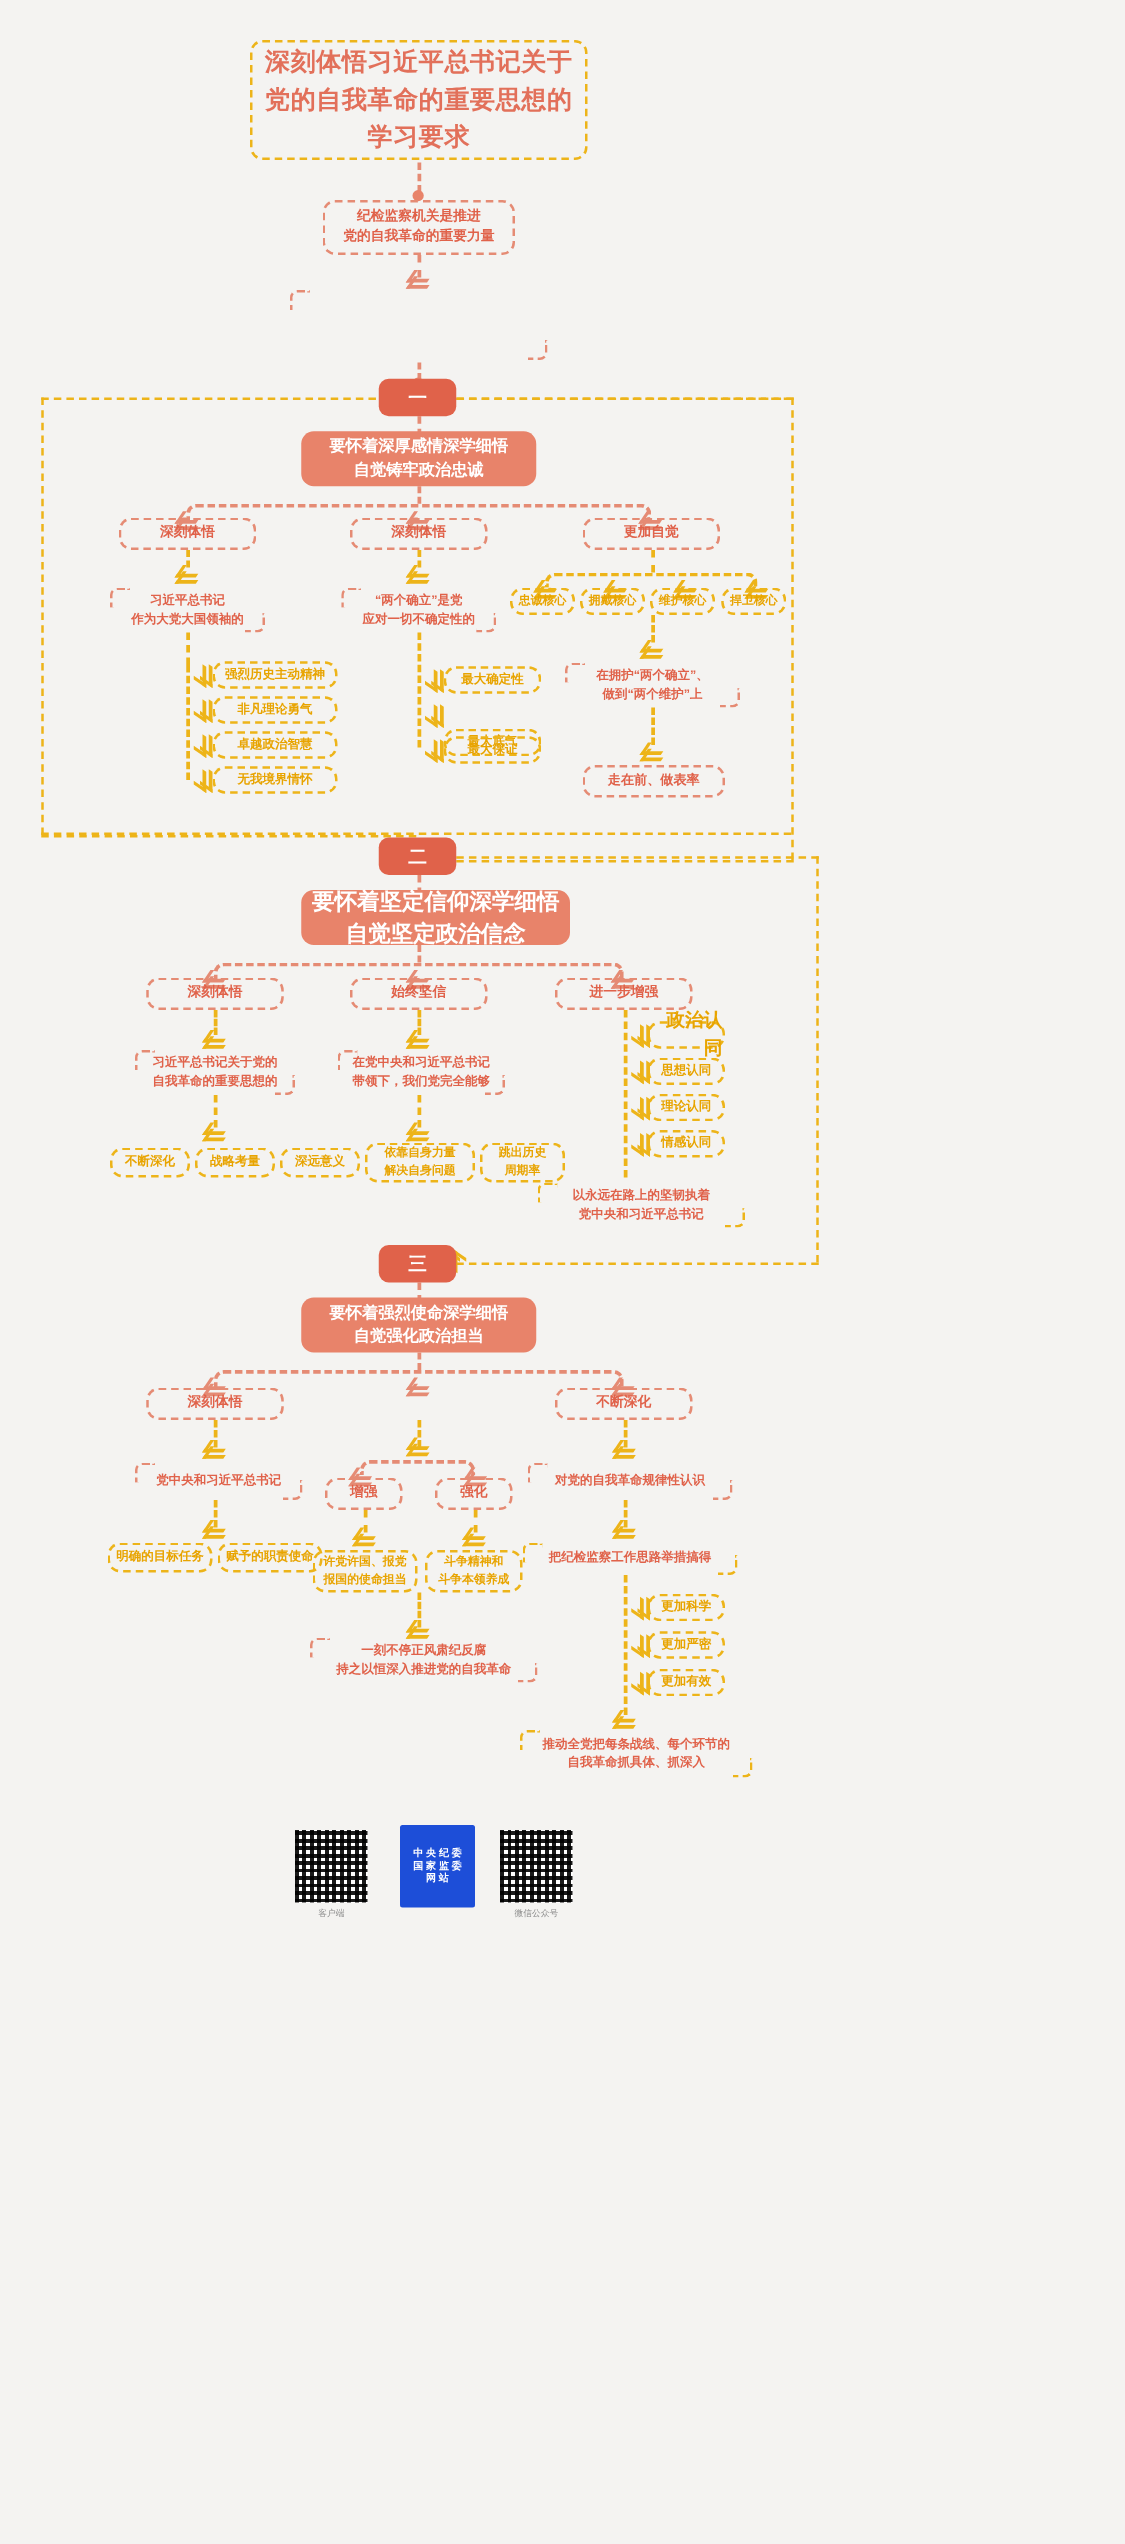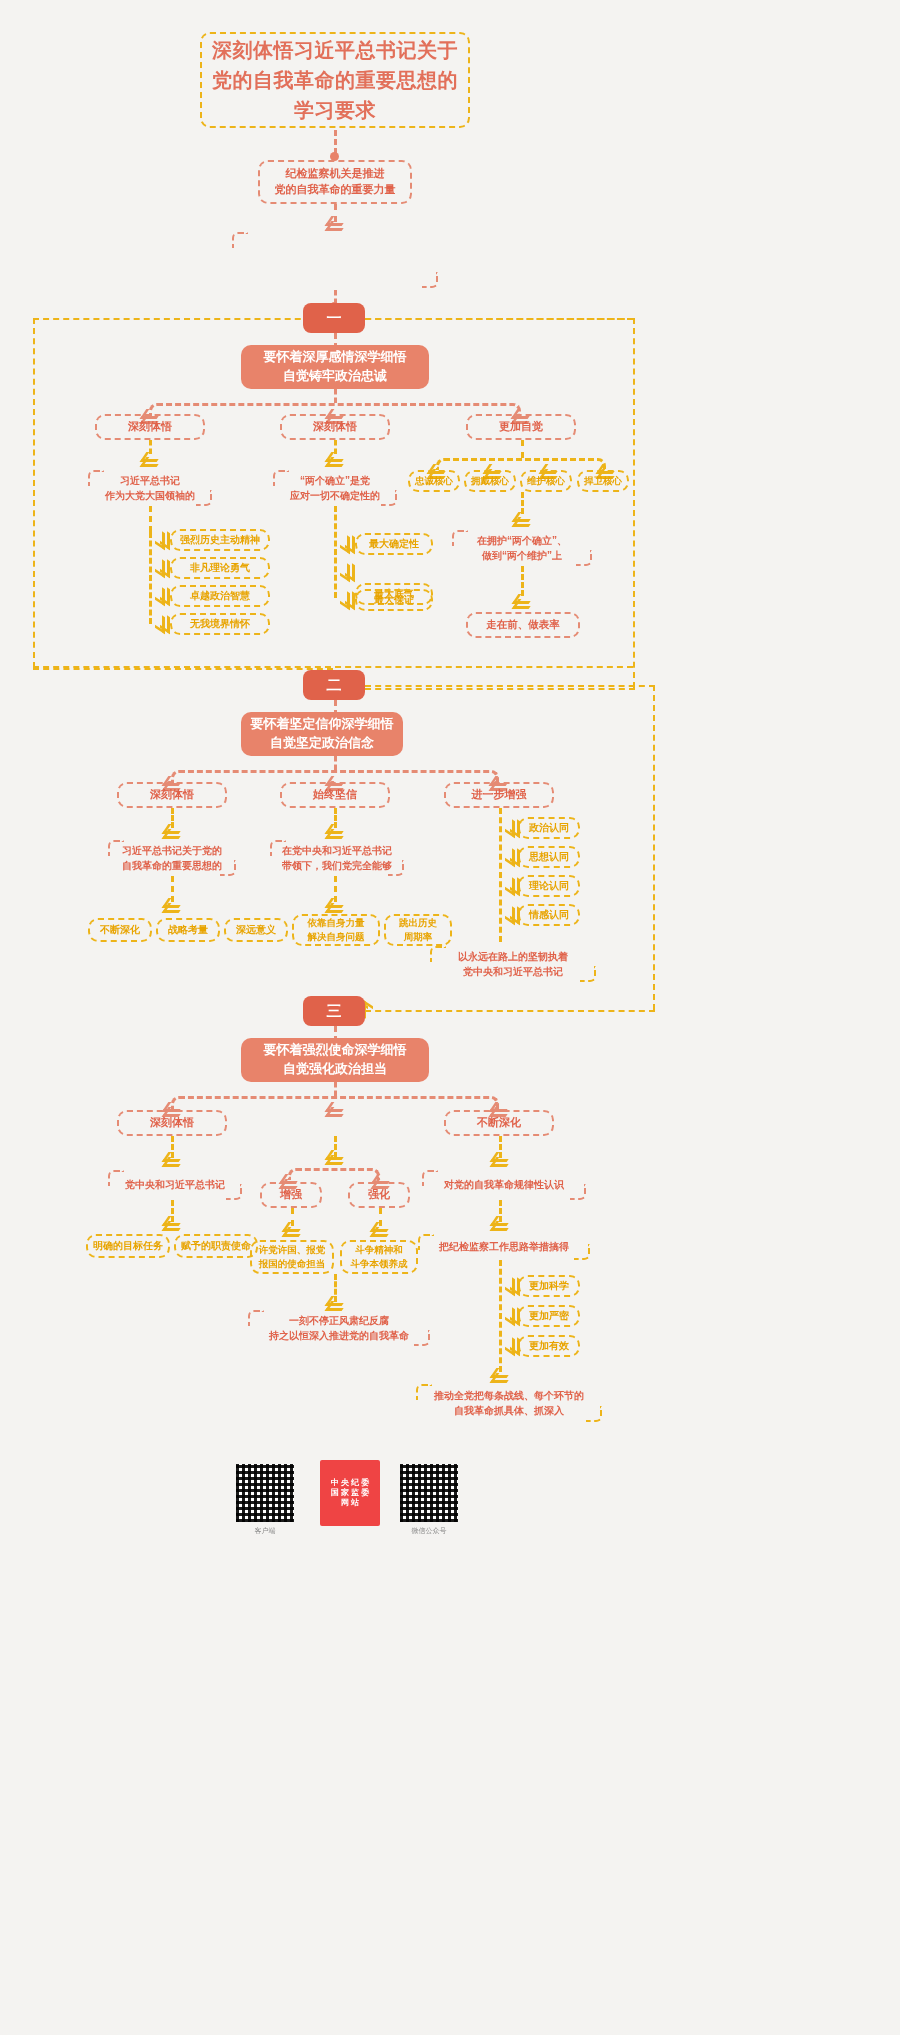--- a/index.html
+++ b/index.html
@@ -128,21 +128,21 @@
   .dot{position:absolute;width:9px;height:9px;border-radius:50%;background:var(--salmon);}
 
   
   .frame{position:absolute;border:2px dashed var(--yellow);}
 
   
   .qr{
     position:absolute;width:58px;height:58px;background:#fff;
   }
   .qr-mid{
-    position:absolute;width:58px;height:58px;background:#ef4444;
+    position:absolute;width:58px;height:58px;background:#1d4ed8;
     color:#fff;display:flex;flex-direction:column;align-items:center;justify-content:center;
     font-size:8px;line-height:1.25;font-weight:bold;border-radius:2px;
   }
   .qr-cap{
     position:absolute;font-size:7px;color:#8a8a8a;text-align:center;width:58px;font-weight:normal;
   }
   .footer-text{
     position:absolute;left:0;width:900px;text-align:center;
     font-size:12px;color:#6e6e6e;font-weight:normal;
   }
@@ -288,21 +288,21 @@
   <div class="node box-dash" style="left:466px;top:612px;width:114px;height:26px;font-size:10.5px;">
     <span>走在前、做表率</span>
   </div>
 
   <div class="chapter" style="left:303px;top:670px;">
     <span>二</span>
   </div>
 
   <div class="vline" style="left:334px;top:700px;height:16px;"></div>
 
-  <div class="node box-fill" style="left:241px;top:712px;width:162px;height:44px;font-size:13px;align-items:center;">
+  <div class="node box-fill" style="left:241px;top:712px;width:215px;height:44px;font-size:18px;align-items:center;">
     <span>要怀着坚定信仰深学细悟
 自觉坚定政治信念</span>
   </div>
 
   <div class="vline" style="left:334px;top:756px;height:14px;"></div>
   <div class="elbow" style="left:171px;top:770px;width:328px;height:14px;"></div>
   <div class="chev" style="left:165px;top:776px;"></div>
   <div class="chev" style="left:328px;top:776px;"></div>
   <div class="chev" style="left:492px;top:776px;"></div>
 
@@ -348,21 +348,21 @@
     <span>依靠自身力量
 解决自身问题</span>
   </div>
   <div class="node box-dash-y" style="left:384px;top:914px;width:68px;height:32px;font-size:9.5px;">
     <span>跳出历史
 周期率</span>
   </div>
 
   <div class="vline-y" style="left:499px;top:808px;height:134px;"></div>
   <div class="chev chev-y" style="left:504px;top:822px;transform:rotate(-90deg);"></div>
-  <div class="node box-dash-y" style="left:518px;top:817px;width:62px;height:22px;font-size:10px;">
+  <div class="node box-dash-y" style="left:518px;top:817px;width:62px;height:22px;font-size:15px;text-align:right;">
     <span>政治认同</span>
   </div>
   <div class="chev chev-y" style="left:504px;top:851px;transform:rotate(-90deg);"></div>
   <div class="node box-dash-y" style="left:518px;top:846px;width:62px;height:22px;font-size:10px;">
     <span>思想认同</span>
   </div>
   <div class="chev chev-y" style="left:504px;top:880px;transform:rotate(-90deg);"></div>
   <div class="node box-dash-y" style="left:518px;top:875px;width:62px;height:22px;font-size:10px;">
     <span>理论认同</span>
   </div>

